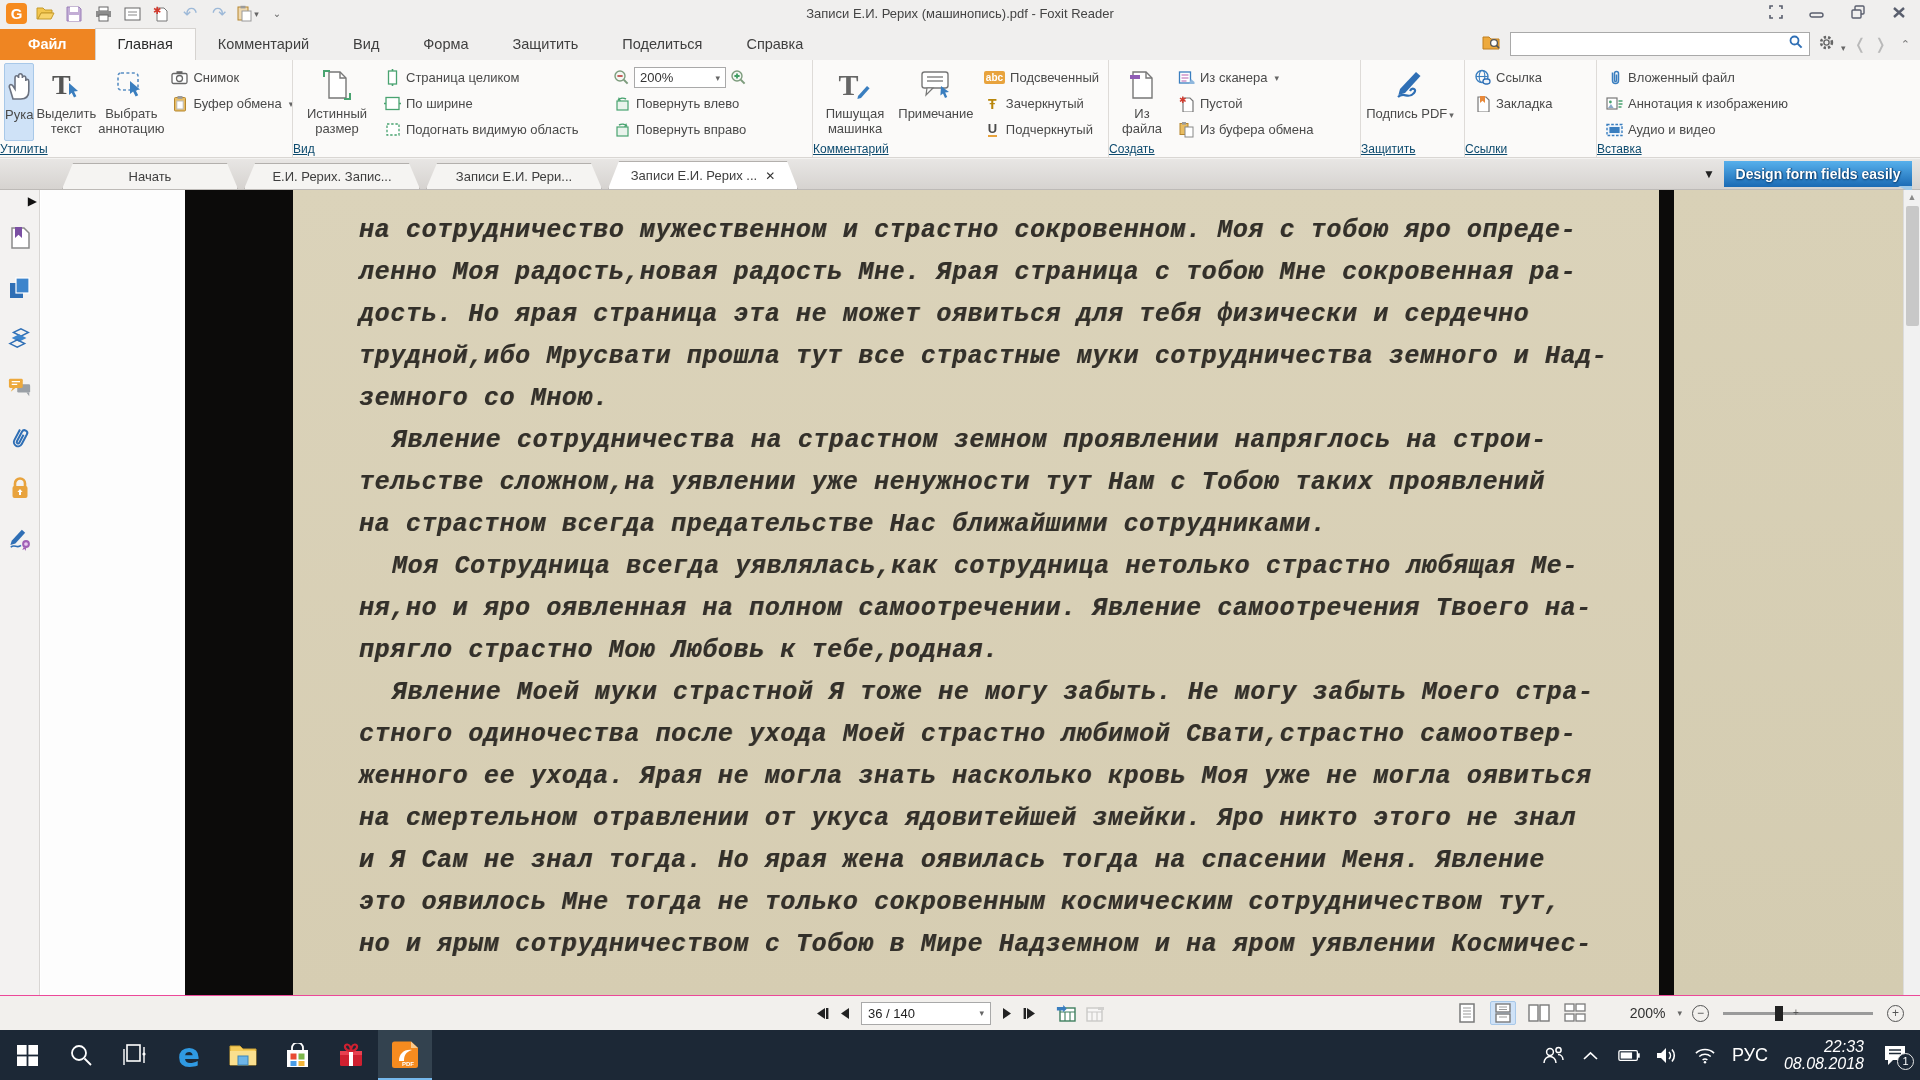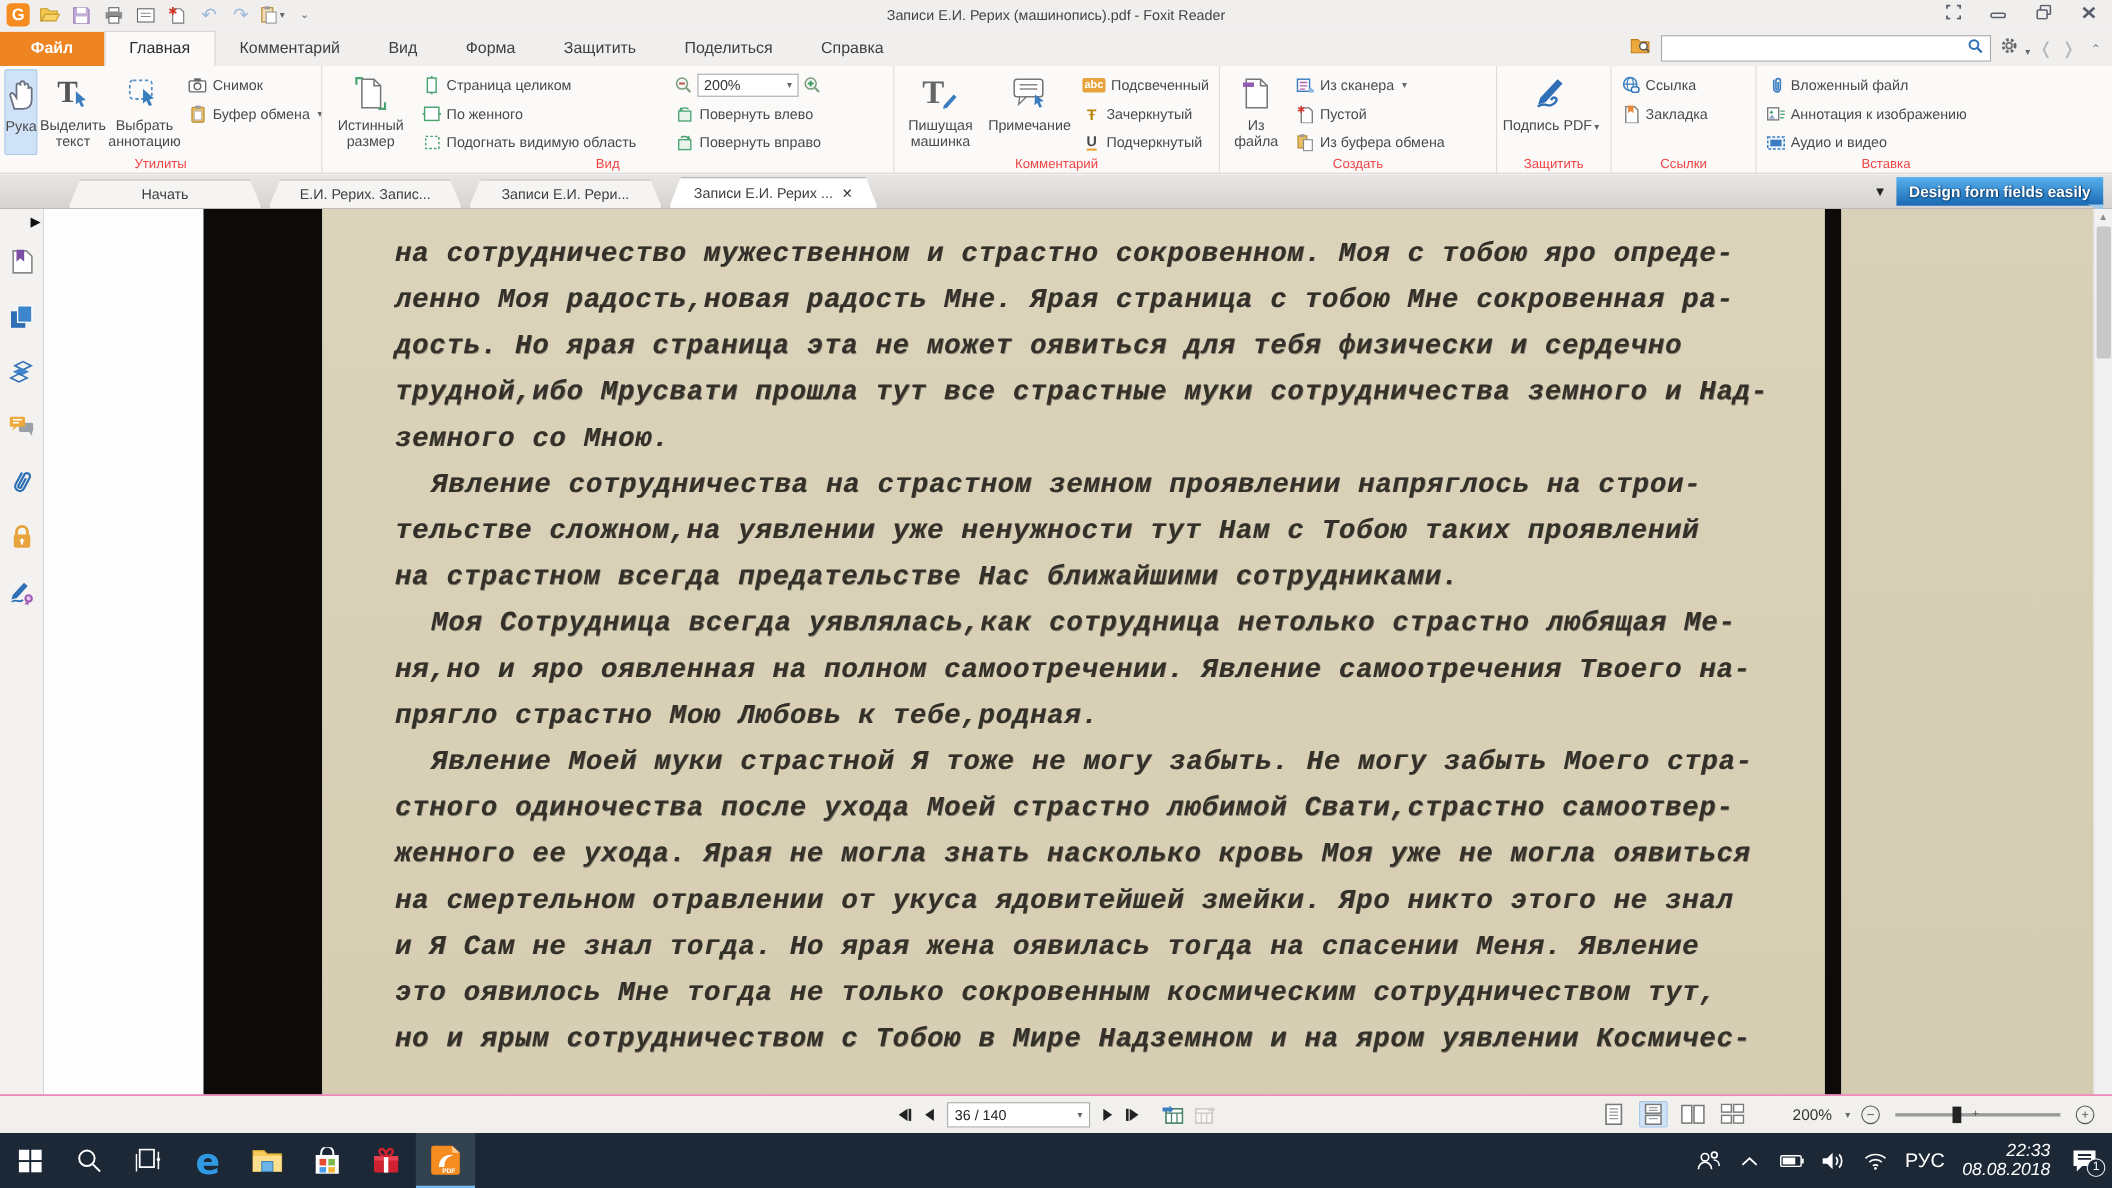--- a/index.html
+++ b/index.html
@@ -22,21 +22,21 @@
   .rtab.active { background:#fbfaf9; border:1px solid #d6d3d0; border-bottom:none; color:#2b2b2b; }
   .searchcluster { margin-left:auto; display:flex; align-items:center; gap:8px; padding-right:10px; padding-bottom:4px; }
   .searchbox { width:300px; height:24px; background:#fff; border:1px solid #a9a9a9; display:flex; align-items:center; }
   .searchbox input { flex:1; border:none; outline:none; font-size:13px; padding:0 8px; color:#444; background:transparent; font-family:inherit;margin-top:44px; }
   .chev { color:#b9b9b9; font-size:15px; }
 
   
   .ribbon { position:absolute; top:60px; left:0; right:0; height:98px; background:#fbfaf9; border-bottom:1px solid #d9d6d3; display:flex; }
   .rgroup { position:relative; height:100%; padding:3px 4px 16px; display:flex; align-items:flex-start; gap:2px; }
   .rgroup + .rgroup { border-left:1px solid #dedbd8; }
-  .glabel { position:absolute; bottom:1px; left:0; right:0; text-align:center; font-size:12px; color:#ef4444; }
+  .glabel { position:absolute; bottom:1px; left:0; right:0; font-size:12px; color:#0c4a6e;text-decoration:underline; }
   .rbtn-l { width:72px; height:78px; display:flex; flex-direction:column; align-items:center; justify-content:flex-start; padding-top:4px; border-radius:2px; cursor:pointer; }
   .rbtn-l .bi { height:36px; display:flex; align-items:center; justify-content:center; }
   .rbtn-l .lbl2 { font-size:13px; color:#4a4a4a; text-align:center; line-height:15px; margin-top:3px; }
   .rbtn-l.sel { background:#cfe2f7; border:1px solid #a8c8e8; }
   .scol { display:flex; flex-direction:column; justify-content:flex-start; gap:1px; padding-top:2px; }
   .rbtn-s { height:25px; display:flex; align-items:center; gap:5px; padding:0 5px; font-size:13px; color:#4a4a4a; cursor:pointer; white-space:nowrap; }
   .mi { width:17px; height:17px; display:inline-flex; align-items:center; justify-content:center; flex:none; }
   .caret { font-size:9px; color:#666; margin-left:2px; }
   .zoomrow { display:flex; align-items:center; gap:4px; height:25px; padding:0 4px; }
   .zoombox { width:92px; height:21px; border:1px solid #a9a9a9; background:#fff; font-size:13px; display:flex; align-items:center; padding:0 5px; justify-content:space-between; color:#333; }
@@ -285,21 +285,21 @@
           </span>
         <span>Страница целиком</span>
       </div>
       <div class="rbtn-s">
         <span class="mi">
           <svg width="17" height="15" viewBox="0 0 17 15">
               <rect x="2" y="1.5" width="13" height="12" fill="#fff" stroke="#49a370" stroke-width="1.3"></rect>
               <path d="M0 7.5h2M15 7.5h2" stroke="#49a370" stroke-width="1.6"></path>
             </svg>
           </span>
-        <span>По женного</span>
+        <span>По ширине</span>
       </div>
       <div class="rbtn-s">
         <span class="mi">
           <svg width="16" height="15" viewBox="0 0 16 15">
               <rect x="2" y="2" width="12" height="11" fill="#fff" stroke="#49a370" stroke-width="1.3" stroke-dasharray="2.4 1.8"></rect>
             </svg>
           </span>
         <span>Подогнать видимую область</span>
       </div>
     </div>

